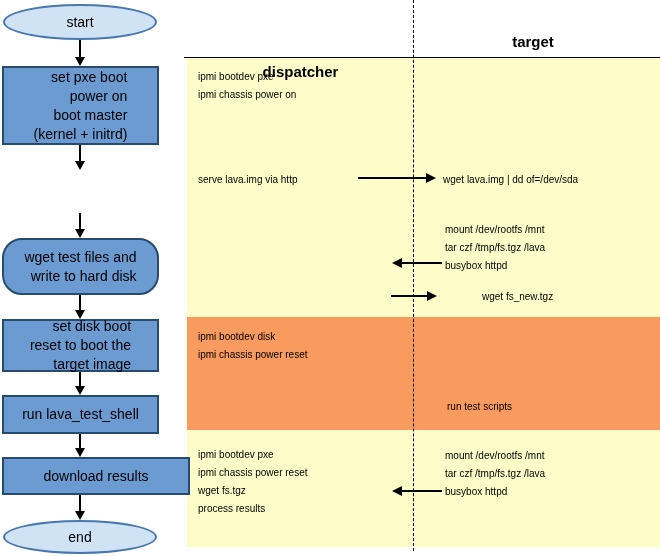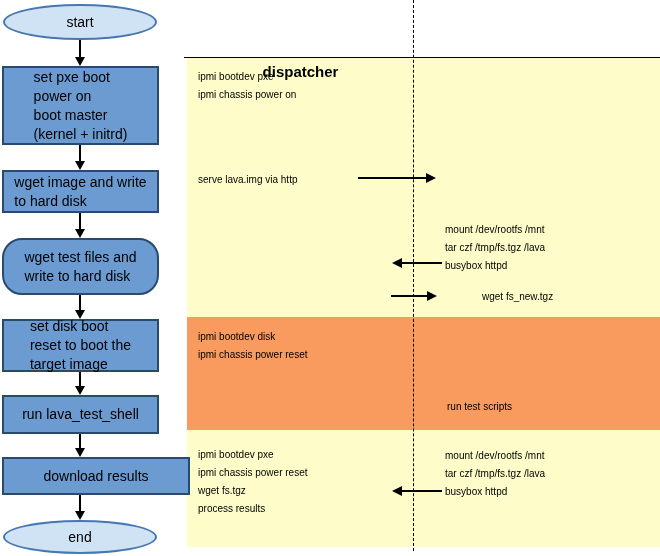--- a/index.html
+++ b/index.html
@@ -10,21 +10,21 @@
   
   .panel{position:absolute;left:187px;top:58px;width:473px;height:489px;background:var(--panel_yellow,#fefdca);}
   .band{position:absolute;left:187px;top:317px;width:473px;height:113px;background:var(--band_orange,#f99a5e);}
   .hrule{position:absolute;left:184px;top:57px;width:476px;height:1px;background:#000;}
   .lifeline{position:absolute;left:413px;top:0;height:551px;width:0;border-left:1px dashed #000;}
   .colhdr{position:absolute;top:33px;font-size:15px;font-weight:bold;text-align:center;}
   .seq-text{position:absolute;font-size:10px;line-height:18px;white-space:pre-line;}
   
   .node{
     position:absolute;display:flex;align-items:center;justify-content:center;
-    text-align:left;white-space:pre-line;font-size:14px;line-height:19px;box-sizing:border-box;
+    text-align:right;white-space:pre-line;font-size:14px;line-height:19px;box-sizing:border-box;
   }
   .rect{background:var(--node_blue_fill,#6c9bd2);border:2px solid var(--node_blue_border,#274a6d);}
   .terminator{background:var(--terminator_fill,#cfe3f5);border:2px solid var(--terminator_border,#4878b0);border-radius:50%;}
   
   .varrow{position:absolute;width:10px;}
   .varrow .shaft{position:absolute;left:4px;top:0;bottom:6px;width:2px;background:#000;display:block;}
   .varrow .head{position:absolute;left:0;bottom:0;width:0;height:0;display:block;
     border-left:5px solid transparent;border-right:5px solid transparent;border-top:9px solid #000;}
   .harrow{position:absolute;height:12px;}
   .harrow .shaft{position:absolute;top:5px;height:2px;background:#000;display:block;}
@@ -39,38 +39,37 @@
 <body>
 
 <div id="canvas">
 
   <div class="panel"></div>
   <div class="band"></div>
   <div class="hrule"></div>
   <div class="lifeline"></div>
 
   <div class="colhdr" style="left:188px;width:225px;margin-top:30px;">dispatcher</div>
+  <div class="colhdr" style="left:413px;width:240px;">target</div>
 
   <div class="node terminator" style="left:3px;top:4px;width:154px;height:36px;">start</div>
   <div class="varrow" style="left:75px;top:40px;height:26px;">
       <i class="shaft"></i>
       <i class="head"></i>
     </div>
 
   <div class="node rect" style="left:2px;top:66px;width:157px;height:79px;">set pxe boot
 power on
 boot master
 (kernel + initrd)</div>
   <div class="varrow" style="left:75px;top:145px;height:25px;">
       <i class="shaft"></i>
       <i class="head"></i>
     </div>
 
-  <div class="node rect" style="left:2px;top:170px;width:157px;height:43px;">wget image and write
-to hard disk</div>
   <div class="varrow" style="left:75px;top:213px;height:25px;">
       <i class="shaft"></i>
       <i class="head"></i>
     </div>
 
   <div class="node rect" style="left:2px;top:238px;width:157px;height:57px;border-radius:20px;">wget test files and
 write to hard disk</div>
   <div class="varrow" style="left:75px;top:295px;height:24px;">
       <i class="shaft"></i>
       <i class="head"></i>
@@ -101,20 +100,21 @@
   <div class="seq-text" style="left:198px;top:68px;">ipmi bootdev pxe
 ipmi chassis power on</div>
   <div class="seq-text" style="left:198px;top:171px;">serve lava.img via http</div>
   <div class="seq-text" style="left:198px;top:328px;">ipmi bootdev disk
 ipmi chassis power reset</div>
   <div class="seq-text" style="left:198px;top:446px;">ipmi bootdev pxe
 ipmi chassis power reset
 wget fs.tgz
 process results</div>
 
+  <div class="seq-text" style="left:443px;top:171px;">wget lava.img | dd of=/dev/sda</div>
   <div class="seq-text" style="left:445px;top:221px;">mount /dev/rootfs /mnt
 tar czf /tmp/fs.tgz /lava
 busybox httpd</div>
   <div class="seq-text" style="left:443px;top:288px;margin-left:39px;">wget fs_new.tgz</div>
   <div class="seq-text" style="left:447px;top:398px;">run test scripts</div>
   <div class="seq-text" style="left:445px;top:447px;">mount /dev/rootfs /mnt
 tar czf /tmp/fs.tgz /lava
 busybox httpd</div>
 
   <div class="harrow r" style="left:358px;top:172px;width:78px;">

